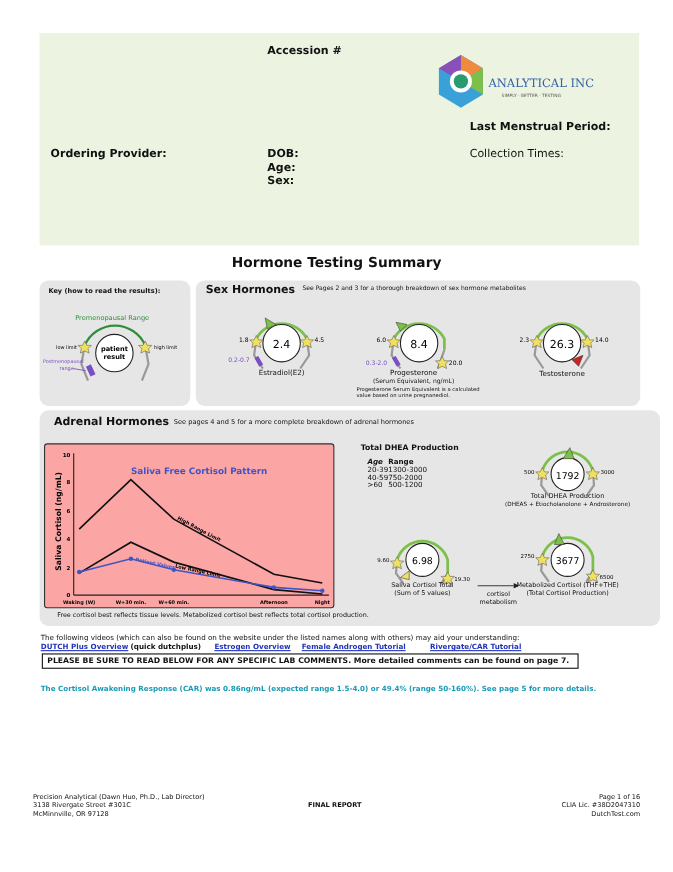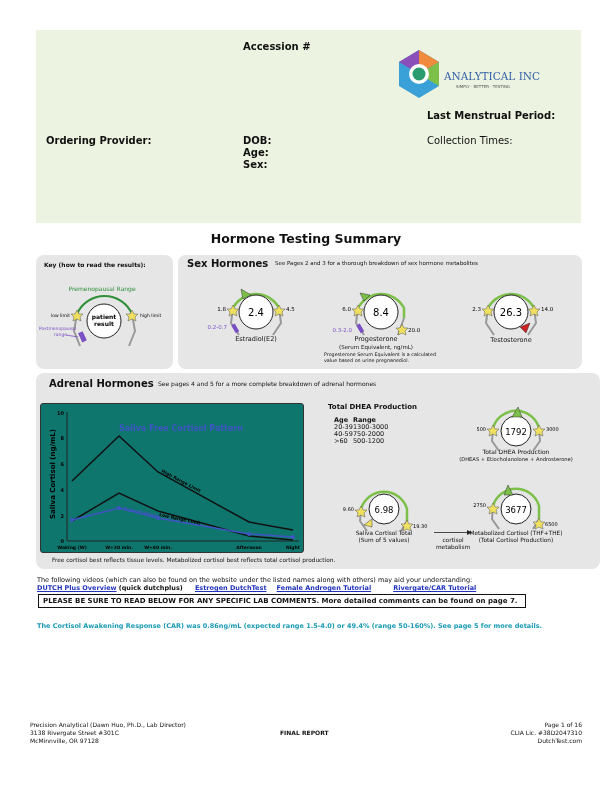--- a/index.html
+++ b/index.html
@@ -120,21 +120,21 @@
     <text x="33" y="38" font-size="5.5" text-anchor="end">2.3</text>
     <text x="93" y="38" font-size="5.5">14.0</text>
   </svg>
   <div class="abs" style="left:300px;top:81px;width:66px;text-align:center;font-size:6.5px;">Testosterone</div>
 </div>
 
 <div class="abs panel" style="left:36px;top:373px;width:564px;height:196px;">
   <div class="abs" style="left:13px;top:5px;font-size:10px;font-weight:bold;white-space:nowrap;">Adrenal Hormones</div>
   <div class="abs" style="left:122px;top:7px;font-size:6px;white-space:nowrap;">See pages 4 and 5 for a more complete breakdown of adrenal hormones</div>
 
-  <div class="abs" style="left:4px;top:30px;width:264px;height:150px;background:#0f766e;border:1px solid #333;border-radius:3px;">
+  <div class="abs" style="left:4px;top:30px;width:264px;height:150px;background:#fca5a5;border:1px solid #333;border-radius:3px;">
     <svg width="264" height="150" viewBox="0 0 264 150">
       <text x="-70" y="14" font-size="7" font-weight="bold" transform="rotate(-90)" text-anchor="middle">Saliva Cortisol (ng/mL)</text>
       <line x1="26" y1="8" x2="26" y2="137" stroke="#222" stroke-width="1"></line>
       <line x1="26" y1="137" x2="258" y2="137" stroke="#222" stroke-width="1"></line>
       <g font-size="5" font-weight="bold" text-anchor="end">
         <text x="23" y="139">0</text>
         <text x="23" y="114">2</text>
         <text x="23" y="88">4</text>
         <text x="23" y="62">6</text>
         <text x="23" y="36">8</text>
@@ -162,21 +162,21 @@
       <text x="82" y="106" font-size="4.5" font-weight="bold" fill="#3f55c4" transform="rotate(12 82 106)">Patient Values</text>
       <text x="118" y="112" font-size="4.5" font-weight="bold" transform="rotate(12 118 112)">Low Range Limit</text>
     </svg>
   </div>
   <div class="abs" style="left:16px;top:184px;font-size:5.8px;white-space:nowrap;">Free cortisol best reflects tissue levels. Metabolized cortisol best reflects total cortisol production.</div>
 
   <div class="abs" style="left:292px;top:30px;font-size:7px;font-weight:bold;white-space:nowrap;">Total DHEA Production</div>
   <table class="abs" style="left:298px;top:44px;font-size:6.5px;border-collapse:collapse;line-height:7px;">
     <tbody>
         <tr>
-          <th style="text-align:left;">Age</th>
+          <th style="text-align:left;font-style:italic;">Age</th>
           <th style="text-align:left;">Range</th>
         </tr>
     <tr>
           <td>20-39</td>
           <td>1300-3000</td>
         </tr>
     <tr>
           <td>40-59</td>
           <td>750-2000</td>
         </tr>
@@ -245,21 +245,21 @@
   <div class="abs" style="left:420px;top:157px;width:120px;text-align:center;font-size:5.8px;line-height:7px;">
     <div>Metabolized Cortisol (THF+THE)</div>
     <div>(Total Cortisol Production)</div>
   </div>
 </div>
 
 <div class="abs" style="left:37px;top:576px;font-size:6.5px;white-space:nowrap;">The following videos (which can also be found on the website under the listed names along with others) may aid your understanding:</div>
 <div class="abs" style="left:37px;top:584px;white-space:nowrap;font-size:6.5px;">
   <span class="link">DUTCH Plus Overview</span>
   <span style="font-weight:bold;margin-right:10px;">(quick dutchplus)</span>
-  <span class="link" style="margin-right:8px;">Estrogen DutchTest</span>
+  <span class="link" style="margin-right:8px;">Estrogen Overview</span>
   <span class="link" style="margin-right:20px;">Female Androgen Tutorial</span>
   <span class="link">Rivergate/CAR Tutorial</span>
 </div>
 
 <div class="abs" style="left:38px;top:594px;width:488px;height:14px;border:1.5px solid #111;font-size:7px;font-weight:bold;padding:2px 4px;white-space:nowrap;">PLEASE BE SURE TO READ BELOW FOR ANY SPECIFIC LAB COMMENTS. More detailed comments can be found on page 7.</div>
 
 <div class="abs car" style="left:37px;top:622px;white-space:nowrap;">The Cortisol Awakening Response (CAR) was 0.86ng/mL (expected range 1.5-4.0) or 49.4% (range 50-160%). See page 5 for more details.</div>
 
 <div class="abs footer" style="left:30px;top:721px;">
   <div>Precision Analytical (Dawn Huo, Ph.D., Lab Director)</div>

